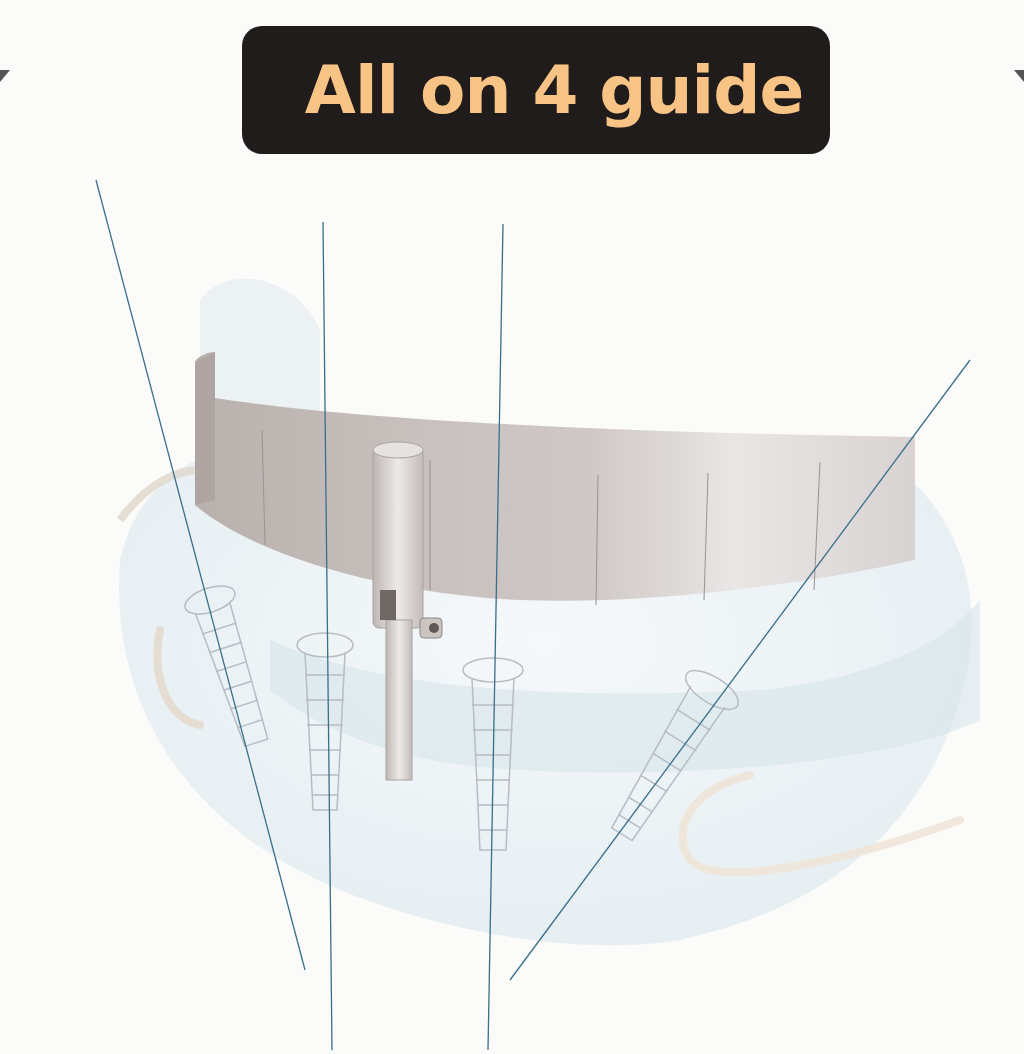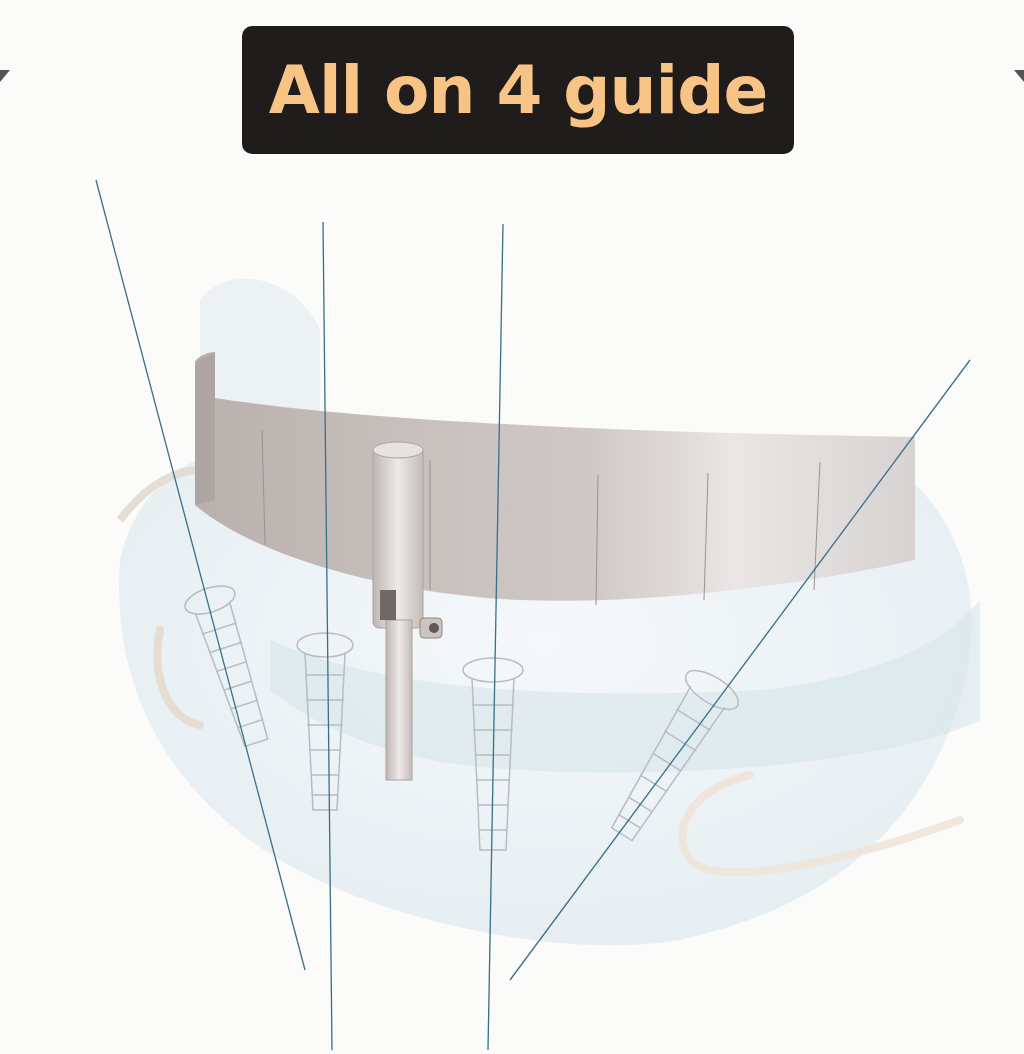--- a/index.html
+++ b/index.html
@@ -1,17 +1,17 @@
 <!DOCTYPE html>
 <html><head>
 <meta charset="utf-8">
 <style>
   html,body{margin:0;padding:0;}
   body{width:1024px;height:1054px;background:#fbfbfa;position:relative;overflow:hidden;font-family:"DejaVu Sans","Liberation Sans",sans-serif;}
-  .title-badge{position:absolute;left:242px;top:26px;width:552px;height:128px;background:#1f1c1b;border-radius:10px;display:flex;align-items:center;justify-content:center;}
+  .title-badge{position:absolute;left:242px;top:26px;width:552px;height:128px;background:#1f1c1b;border-radius:20px;display:flex;align-items:center;justify-content:center;padding-left:36px;}
   .title-text{color:#f8c486;font-weight:bold;font-size:66px;letter-spacing:-1px;}
   .corner{position:absolute;top:70px;width:0;height:0;}
   .corner-left{left:0;border-top:12px solid #555;border-right:10px solid transparent;}
   .corner-right{right:0;border-top:12px solid #555;border-left:10px solid transparent;}
   svg.illus{position:absolute;left:0;top:0;}
 </style>
 </head>
 <body>
 
 <div class="corner corner-left"></div>

